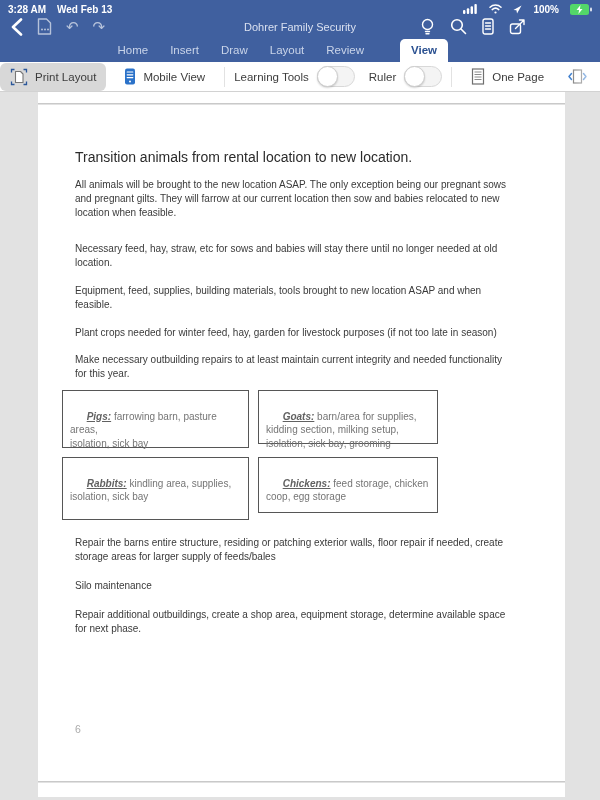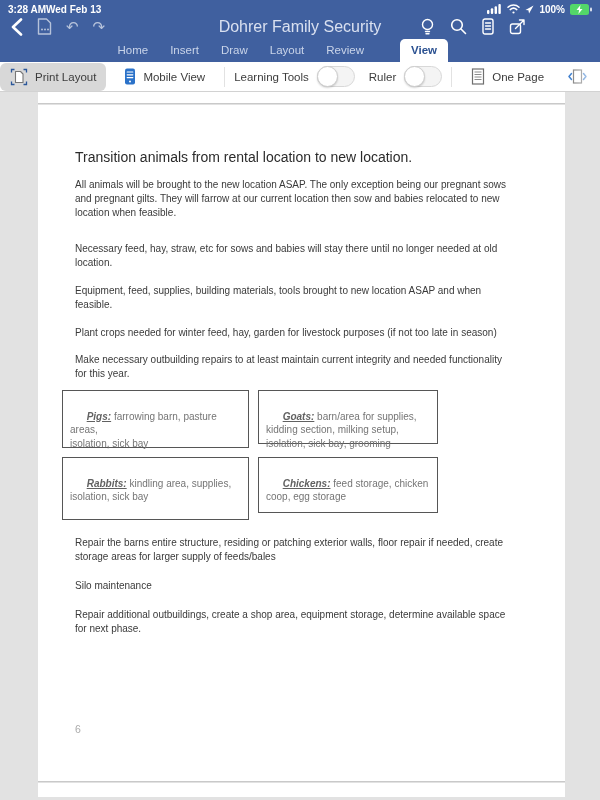--- a/index.html
+++ b/index.html
@@ -4,27 +4,27 @@
 <style>
   * { margin:0; padding:0; box-sizing:border-box; }
   html,body { width:600px; height:800px; overflow:hidden; background:#E2E2E2;
               font-family:"Liberation Sans", sans-serif; }
 
   
   .app-header { background:#40609F; height:62px; }
   .status-row { height:15px; display:flex; justify-content:space-between;
                 align-items:center; padding:3px 8px 0 8px; color:#fff;
                 font-size:10px; font-weight:700; }
-  .status-left { display:flex; }
-  .status-right { display:flex; gap:5px; align-items:center; }
+  .status-left { display:flex; gap:11px; }
+  .status-right { display:flex; gap:11px; align-items:center; }
   .nav-row { height:23px; display:flex; align-items:center; padding:0 10px;
              position:relative; color:#fff; }
   .nav-left { display:flex; gap:14px; align-items:center; }
   .nav-title { position:absolute; left:0; right:0; text-align:center;
-               font-size:16px; color:#D9E0F0; pointer-events:none; }
+               font-size:11px; color:#D9E0F0; pointer-events:none; }
   .nav-right { margin-left:auto; display:flex; gap:15px; align-items:center;
                margin-right:64px; position:relative; z-index:2; }
   .muted-ic { opacity:.62; }
   .arrow-glyph { font-size:15px; line-height:15px; color:#fff; }
 
   
   .tab-row { height:24px; display:flex; align-items:flex-end;
              justify-content:flex-end; padding-right:152px; }
   .tab { font-size:11.5px; color:#C9D4E9; padding:5px 11px 6px; cursor:default; }
   .tab.active { background:#fff; color:#2B5191; font-weight:700;

